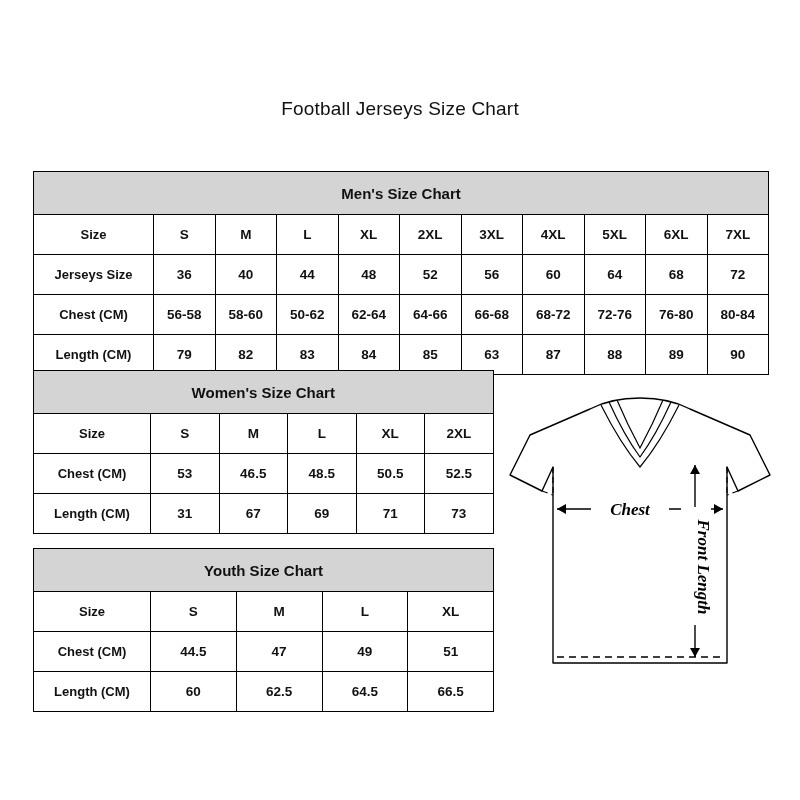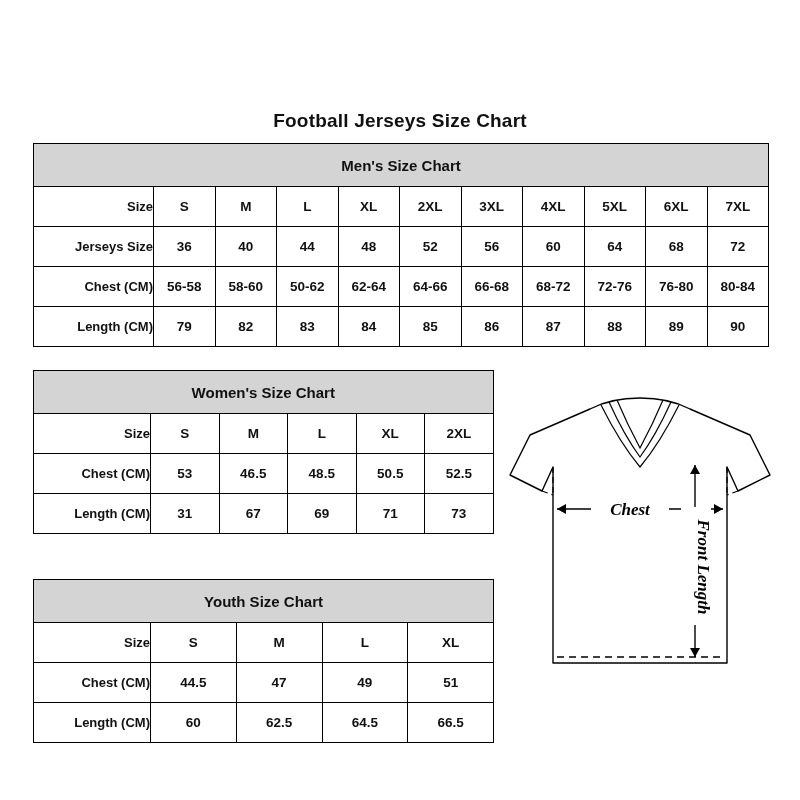--- a/index.html
+++ b/index.html
@@ -17,26 +17,26 @@
   }
 
   #page {
     position: relative;
     width: 800px;
     height: 800px;
   }
 
   #page-title {
     position: absolute;
-    top: 110px;
+    top: 98px;
     left: 0;
     width: 800px;
     text-align: center;
     font-size: 19px;
-    font-weight: bold;
+    font-weight: normal;
     letter-spacing: 0.2px;
     color: #111111;
   }
 
   table.size-table {
     border-collapse: collapse;
     table-layout: fixed;
     background: #ffffff;
   }
   table.size-table td,
@@ -52,31 +52,30 @@
   }
   table.size-table .caption-cell {
     background: #d4d4d4;
     font-size: 15px;
     font-weight: bold;
     height: 42px;
   }
   table.size-table .row-label {
     background: #ffffff;
     font-size: 13px;
-    text-align: right;
   }
 
   
   #mens-table-wrap {
     position: absolute;
     left: 33px;
     top: 143px;
     width: 734px;
   }
-  #mens-table { width: 734px; }
+  #mens-table { width: 734px; margin-top: 28px; }
   #mens-table col.label-col { width: 120px; }
   #mens-table col.data-col { width: 61.5px; }
 
   
   #womens-table-wrap {
     position: absolute;
     left: 33px;
     top: 370px;
     width: 460px;
   }
@@ -84,21 +83,21 @@
   #womens-table col.label-col { width: 117px; }
   #womens-table col.data-col { width: 68.5px; }
 
   
   #youth-table-wrap {
     position: absolute;
     left: 33px;
     top: 548px;
     width: 460px;
   }
-  #youth-table { width: 460px; margin-top: 31px; }
+  #youth-table { width: 460px; }
   #youth-table col.label-col { width: 117px; }
   #youth-table col.data-col { width: 85.75px; }
 
   
   #shirt-diagram {
     position: absolute;
     left: 495px;
     top: 395px;
     width: 290px;
     height: 300px;
@@ -179,21 +178,21 @@
           <td>76-80</td>
           <td>80-84</td>
         </tr>
         <tr>
           <td class="row-label">Length (CM)</td>
           <td>79</td>
           <td>82</td>
           <td>83</td>
           <td>84</td>
           <td>85</td>
-          <td>86</td>
+          <td>63</td>
           <td>87</td>
           <td>88</td>
           <td>89</td>
           <td>90</td>
         </tr>
       </tbody>
     </table>
   </div>
 
   <div id="womens-table-wrap">

